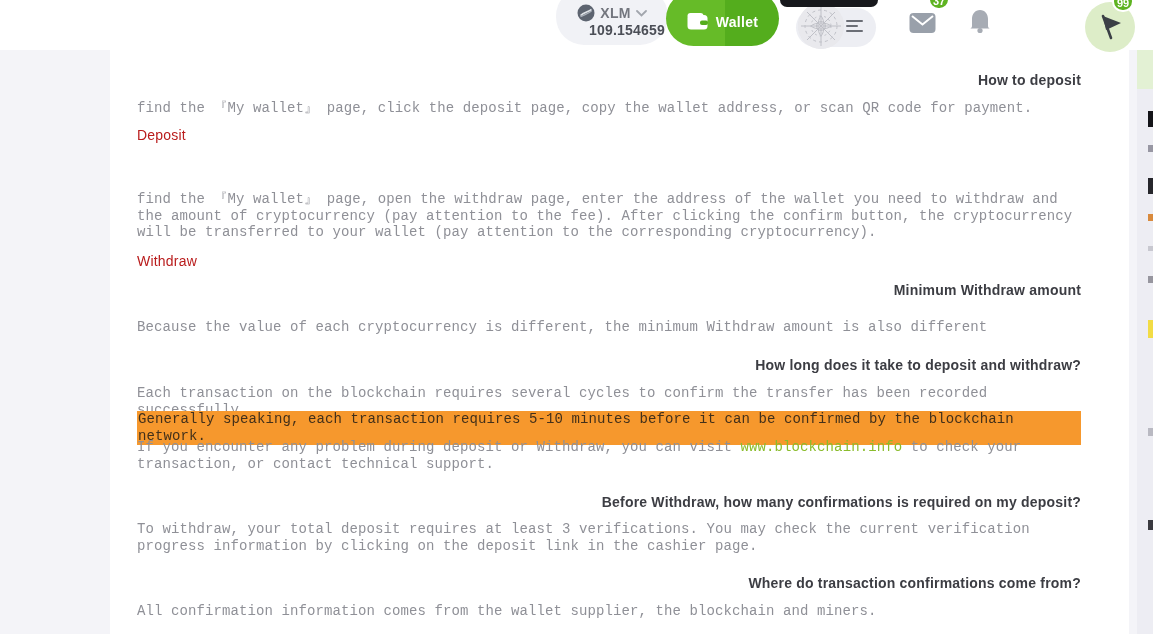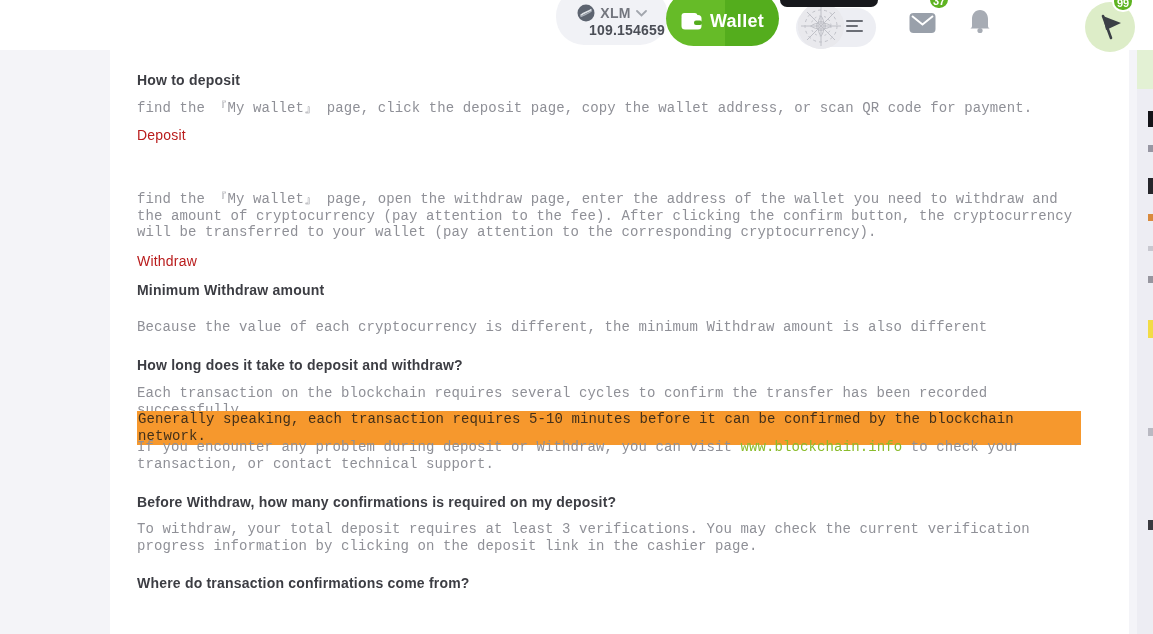--- a/index.html
+++ b/index.html
@@ -17,21 +17,21 @@
     background:#f1f2f6; border-radius:28px; z-index:6; cursor:pointer;
     display:flex; flex-direction:column; align-items:center; justify-content:flex-end; padding-bottom:7px; }
   .token-row { display:flex; align-items:center; gap:5px; height:18px; }
   .token-symbol { font-size:14px; font-weight:700; color:#73767e; letter-spacing:.3px; }
   .token-balance { font-size:14px; font-weight:700; color:#4b4e56; letter-spacing:.2px; line-height:16px;margin-left:30px; }
 
   .wallet-btn { position:absolute; left:666px; top:-9px; width:113px; height:55px;
     border:none; border-radius:28px; z-index:7; cursor:pointer;
     background:linear-gradient(to right,#66bb28 0 52%,#54ad1d 52% 100%);
     display:flex; align-items:center; justify-content:center; gap:8px; padding-top:6px; }
-  .wallet-btn-label { color:#ffffff; font-size:18px; font-weight:700; letter-spacing:.3px; }
+  .wallet-btn-label { color:#ffffff; font-size:14px; font-weight:700; letter-spacing:.3px; }
 
   .avatar-pill { position:absolute; left:796px; top:8px; width:80px; height:39px;
     background:#edeef3; border-radius:20px; z-index:6; display:flex; align-items:center; }
   .avatar { position:absolute; left:2px; top:-5px; width:46px; height:46px; border-radius:50%;
     overflow:hidden; background:#e7e7eb; cursor:pointer; }
   .menu-icon { position:absolute; left:50px; top:12px; width:18px; height:14px; cursor:pointer; }
   .menu-icon i { display:block; height:2px; border-radius:2px; background:#6b6e76; margin-bottom:3px; }
   .menu-icon i:nth-child(2) { width:12px; }
   .menu-icon i:nth-child(1),.menu-icon i:nth-child(3) { width:17px; }
 
@@ -47,21 +47,21 @@
 
   .flag-circle { position:absolute; left:1085px; top:2px; width:50px; height:50px; border-radius:50%;
     background:#ddedc8; z-index:6; border:none; cursor:pointer;
     display:flex; align-items:center; justify-content:center; }
 
   
   .page-bg { position:absolute; top:50px; left:0; width:1153px; height:584px; background:#f4f4f8; }
   .content-card { position:absolute; top:50px; left:110px; width:1019px; height:584px; background:#ffffff; }
 
   .sec-title { position:absolute; left:27px; width:944px; font-size:14px; font-weight:700;
-    color:#3c3d43; letter-spacing:.2px; line-height:17px; }
+    color:#3c3d43; letter-spacing:.2px; line-height:17px;text-align:right; }
   .sec-body { position:absolute; left:27px; width:944px; font-size:14px; color:#8f9097;
     letter-spacing:.1px; line-height:16.5px;font-family:Liberation Mono, monospace; }
   .sec-link { position:absolute; left:27px; font-size:14px; color:#b91c1c; letter-spacing:.2px;
     text-decoration:none; cursor:pointer; }
   .inline-link { color:#8abc2c; cursor:pointer; }
   .hl { display:inline-block; background:#f6982d; color:#43301a; padding:0 3px 1px 1px; }
 
   
   .strip-green { position:absolute; right:0; top:13px; width:16px; height:76px; background:#e3f1d4; z-index:4; }
   .strip-track { position:absolute; right:0; top:89px; width:16px; height:545px; background:#ededf3; z-index:4; }
@@ -172,20 +172,21 @@
 
     <div class="sec-title" style="top:307px">How long does it take to deposit and withdraw?</div>
     <div class="sec-body" style="top:335px">Each transaction on the blockchain requires several cycles to confirm the transfer has been recorded successfully.</div>
     <div class="sec-body" style="top:361px"><span class="hl">Generally speaking, each transaction requires 5-10 minutes before it can be confirmed by the blockchain network.</span></div>
     <div class="sec-body" style="top:389px"><span>If you encounter any problem during deposit or Withdraw, you can visit </span><span class="inline-link">www.blockchain.info</span><span> to check your transaction, or contact technical support.</span></div>
 
     <div class="sec-title" style="top:444px">Before Withdraw, how many confirmations is required on my deposit?</div>
     <div class="sec-body" style="top:471px">To withdraw, your total deposit requires at least 3 verifications. You may check the current verification progress information by clicking on the deposit link in the cashier page.</div>
 
     <div class="sec-title" style="top:525px">Where do transaction confirmations come from?</div>
+    <div class="sec-body" style="top:553px">All confirmation information comes from the wallet supplier, the blockchain and miners.</div>
   </div>
 
   <div class="strip-green"></div>
   <div class="strip-track">
     <div class="mark" style="top:22px;height:16px;background:#141418;"></div>
     <div class="mark" style="top:56px;height:7px;background:#9897a3;"></div>
     <div class="mark" style="top:89px;height:16px;background:#26262b;"></div>
     <div class="mark" style="top:125px;height:7px;background:#d98a3d;"></div>
     <div class="mark" style="top:157px;height:5px;background:#c8c8d0;"></div>
     <div class="mark" style="top:187px;height:7px;background:#97969f;"></div>

